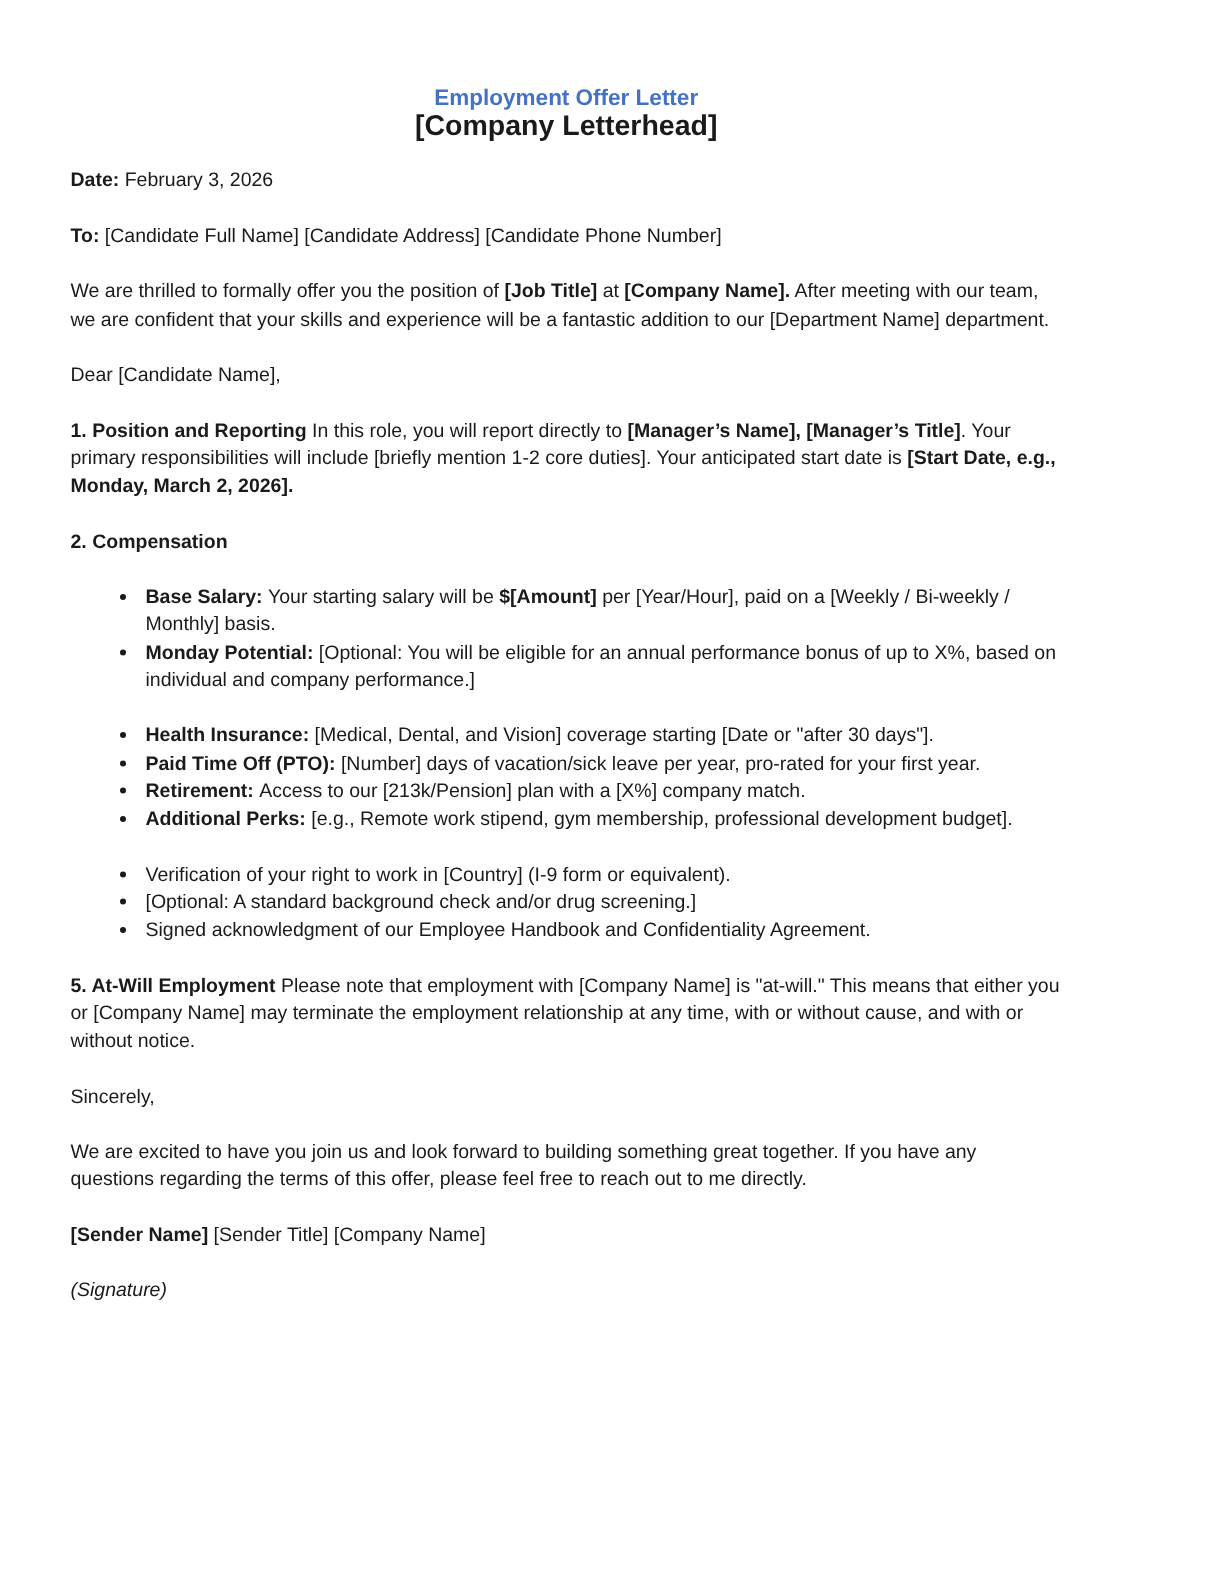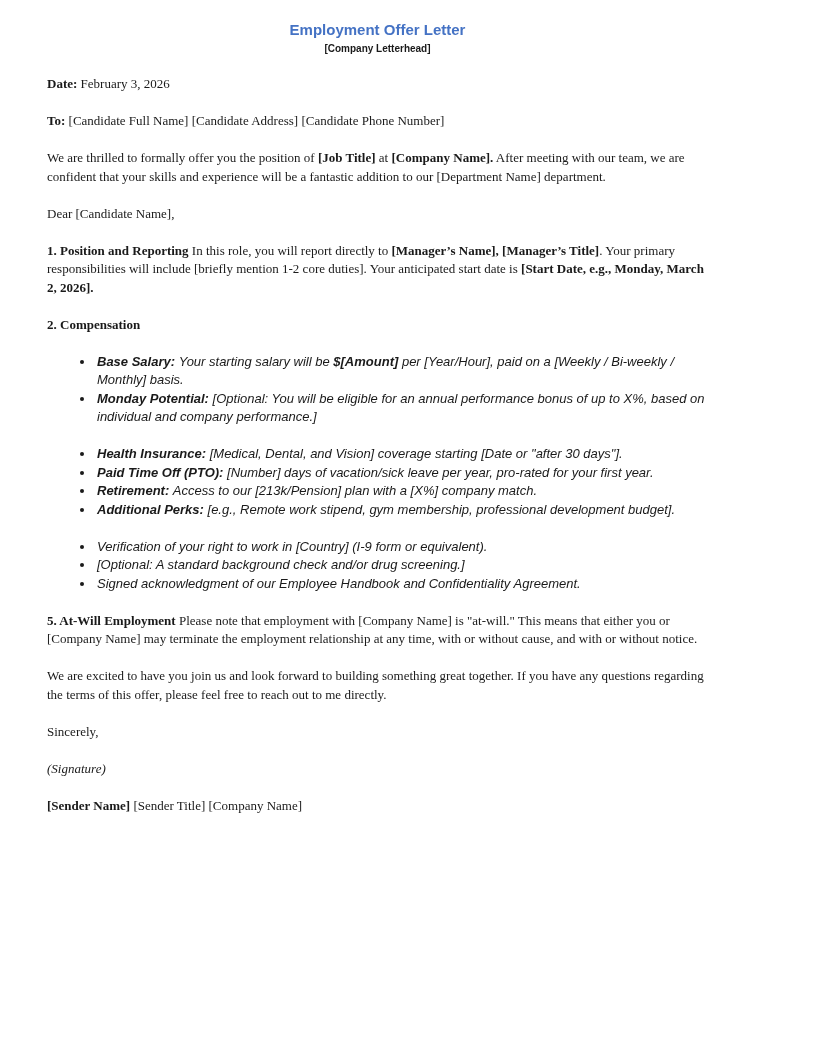--- a/index.html
+++ b/index.html
@@ -1,36 +1,36 @@
 <!DOCTYPE html>
 <html style="--accent: #4472C4; --ink: #1a1a1a;"><head>
 <meta charset="utf-8">
 <style>
   :root { --accent:#4472C4; --ink:#1a1a1a; }
   * { box-sizing: border-box; }
   html,body { margin:0; padding:0; background:#ffffff; }
   .page {
     width:755px; height:1052px;
-    padding:20px 47px 0 47px;
+    padding:56px 47px 0 47px;
     font-family:"Liberation Sans", sans-serif;
     font-size:13px; line-height:18.5px;
     color:var(--ink);
     overflow:hidden;
   }
   h1.doc-title {
     margin:0; font-size:15px; line-height:19px;
     text-align:center; font-weight:bold; color:var(--accent);
   }
   h2.doc-subtitle {
-    margin:0 0 17px 0; font-size:10px; line-height:19px;
+    margin:0 0 17px 0; font-size:19px; line-height:19px;
     text-align:center; font-weight:bold; color:var(--ink);
   }
-  p { margin:0 0 18.5px 0;font-family:Liberation Serif, serif; }
+  p { margin:0 0 18.5px 0; }
   p.tight { margin-bottom:0; }
-  ul { margin:0 0 18.5px 0; padding-left:48px; list-style:disc;font-style:italic; }
+  ul { margin:0 0 18.5px 0; padding-left:48px; list-style:disc; }
   li { margin:0; padding-left:2px; }
   .b { font-weight:bold; }
   .i { font-style:italic; }
   .accent { color:var(--accent); }
 </style>
 </head>
 <body>
 
 <div class="page">
   <h1 class="doc-title">Employment Offer Letter</h1>
@@ -51,18 +51,18 @@
         <li><span class="b">Paid Time Off (PTO): </span><span>[Number] days of vacation/sick leave per year, pro-rated for your first year.</span></li>
         <li><span class="b">Retirement: </span><span>Access to our [213k/Pension] plan with a [X%] company match.</span></li>
         <li><span class="b">Additional Perks: </span><span>[e.g., Remote work stipend, gym membership, professional development budget].</span></li>
       </ul>
       <ul>
         <li><span>Verification of your right to work in [Country] (I-9 form or equivalent).</span></li>
         <li><span>[Optional: A standard background check and/or drug screening.]</span></li>
         <li><span>Signed acknowledgment of our Employee Handbook and Confidentiality Agreement.</span></li>
       </ul>
       <p><span class="b">5. At-Will Employment </span><span>Please note that employment with [Company Name] is "at-will." This means that either you or [Company Name] may terminate the employment relationship at any time, with or without cause, and with or without notice.</span></p>
+      <p><span>Sincerely,</span></p>
       <p><span>We are excited to have you join us and look forward to building something great together. If you have any questions regarding the terms of this offer, please feel free to reach out to me directly.</span></p>
-      <p><span>Sincerely,</span></p>
+      <p><span class="b">[Sender Name]</span><span> [Sender Title] [Company Name]</span></p>
       <p><span class="i">(Signature)</span></p>
-      <p><span class="b">[Sender Name]</span><span> [Sender Title] [Company Name]</span></p>
     </div>
 </div>
 
 </body></html>

